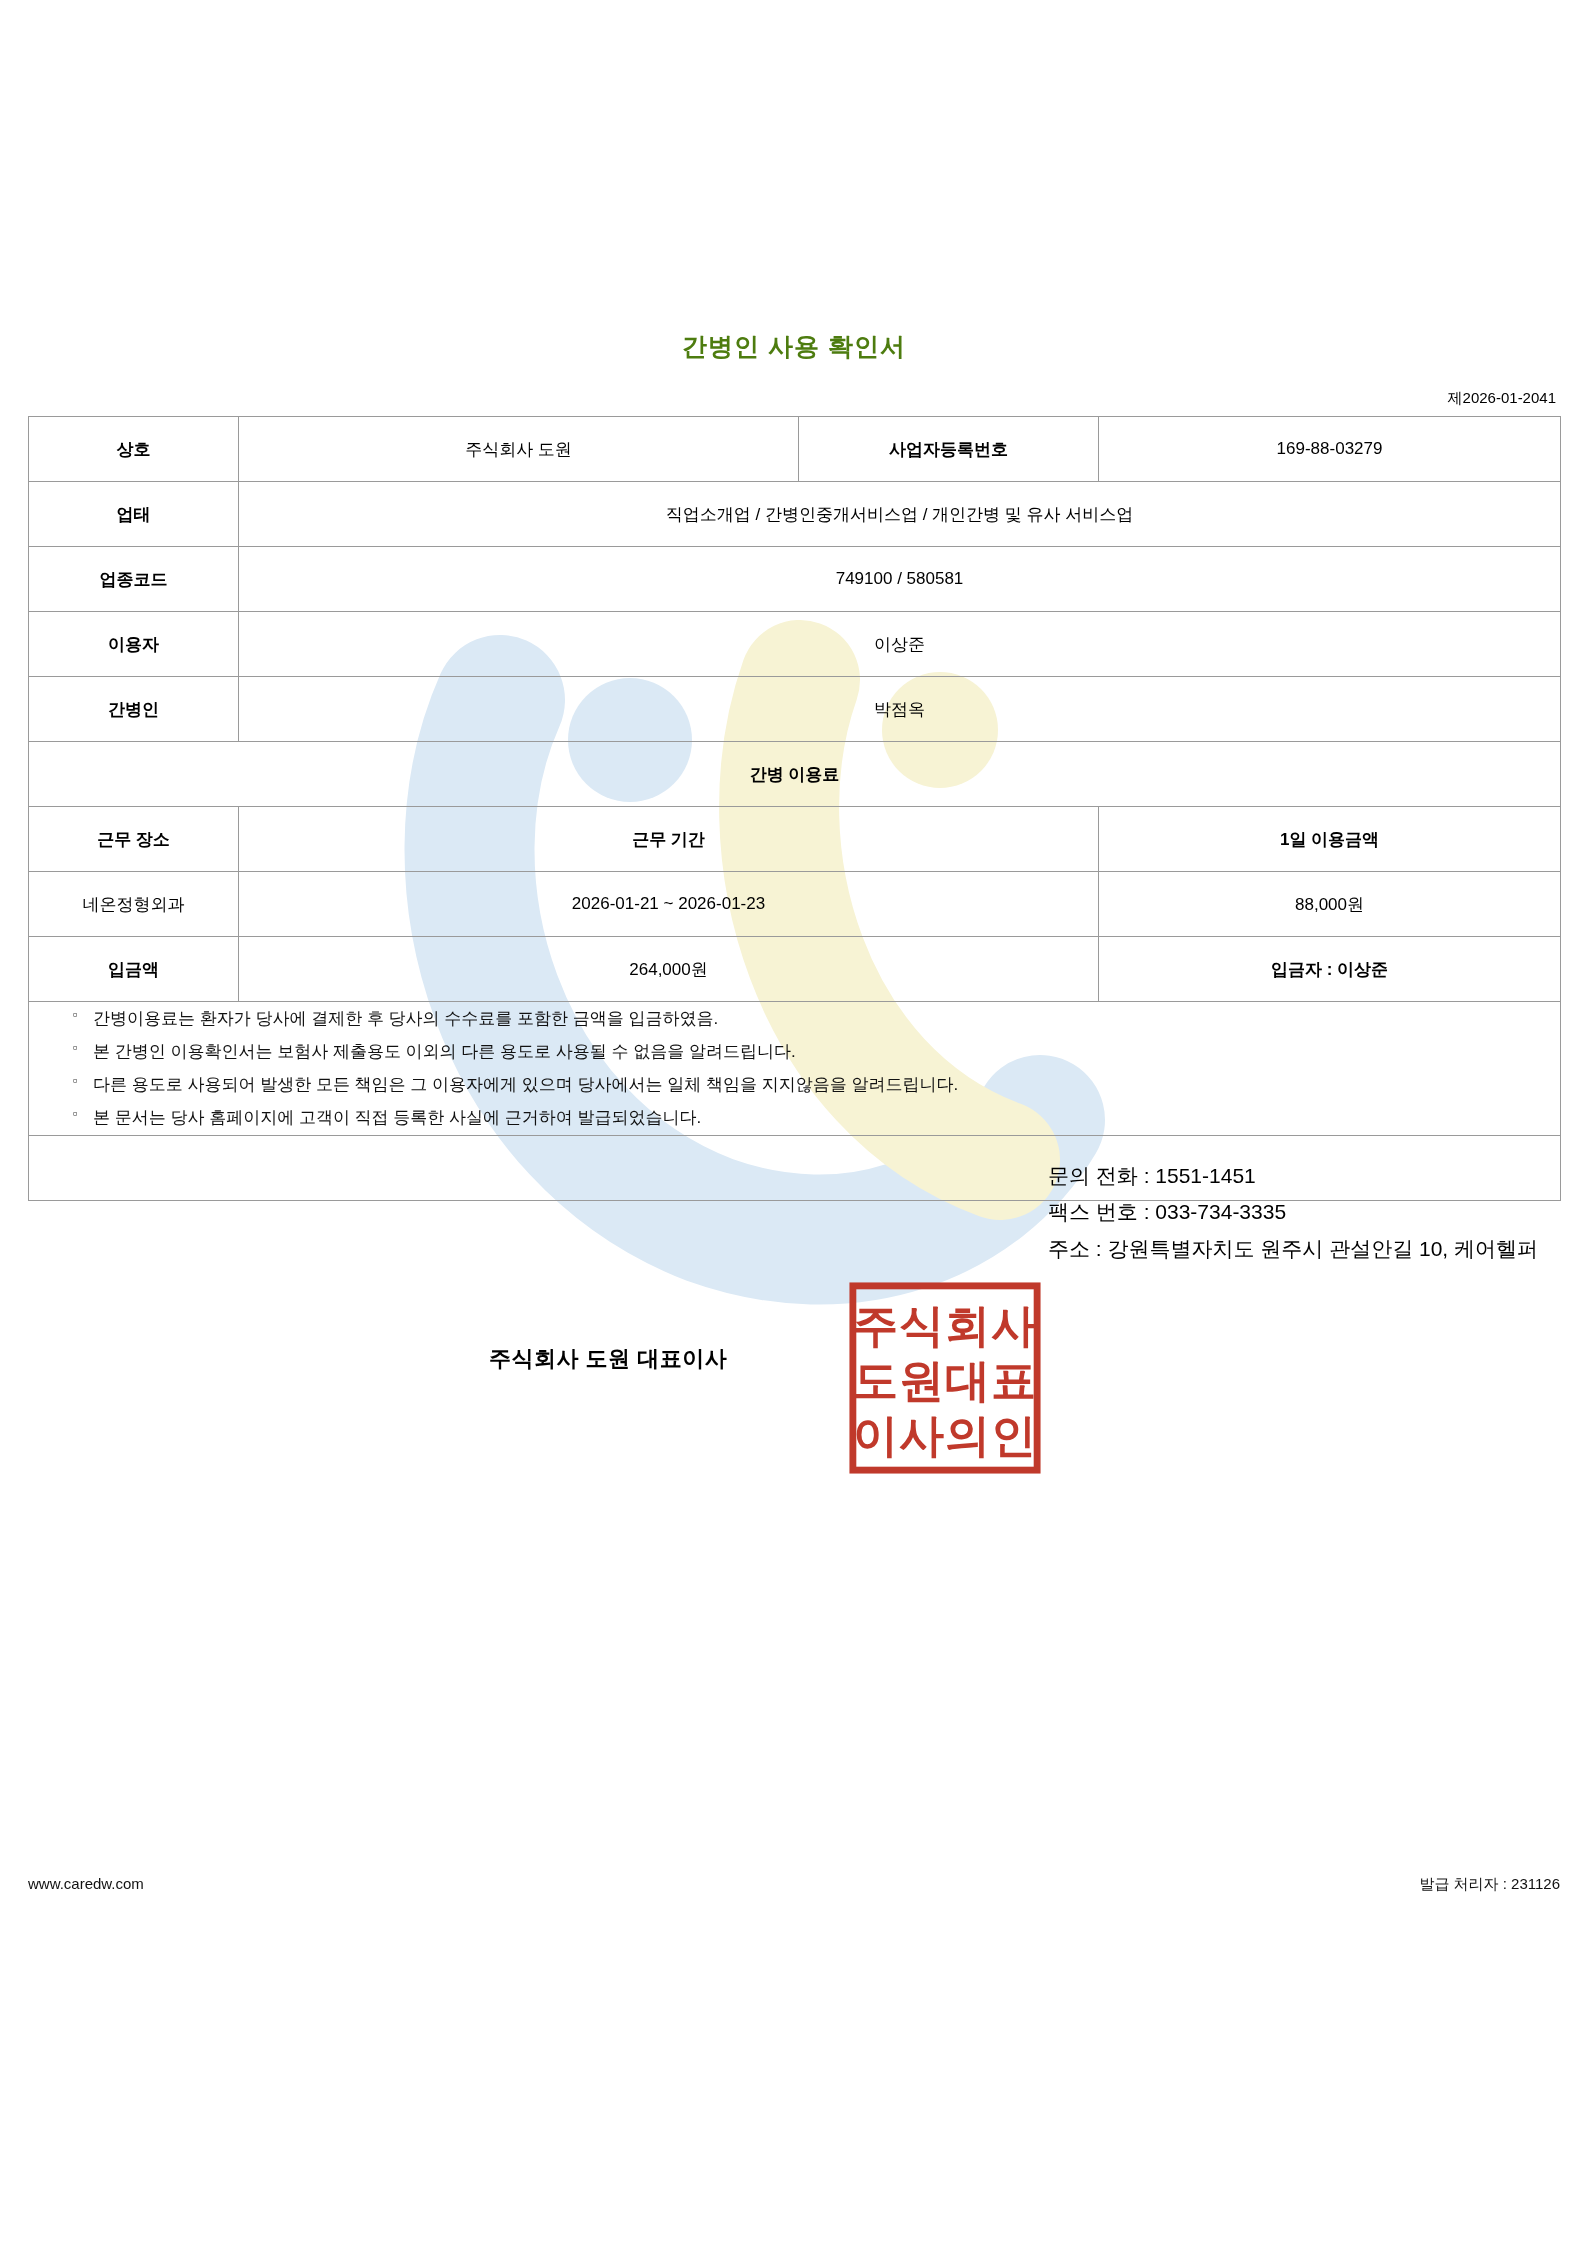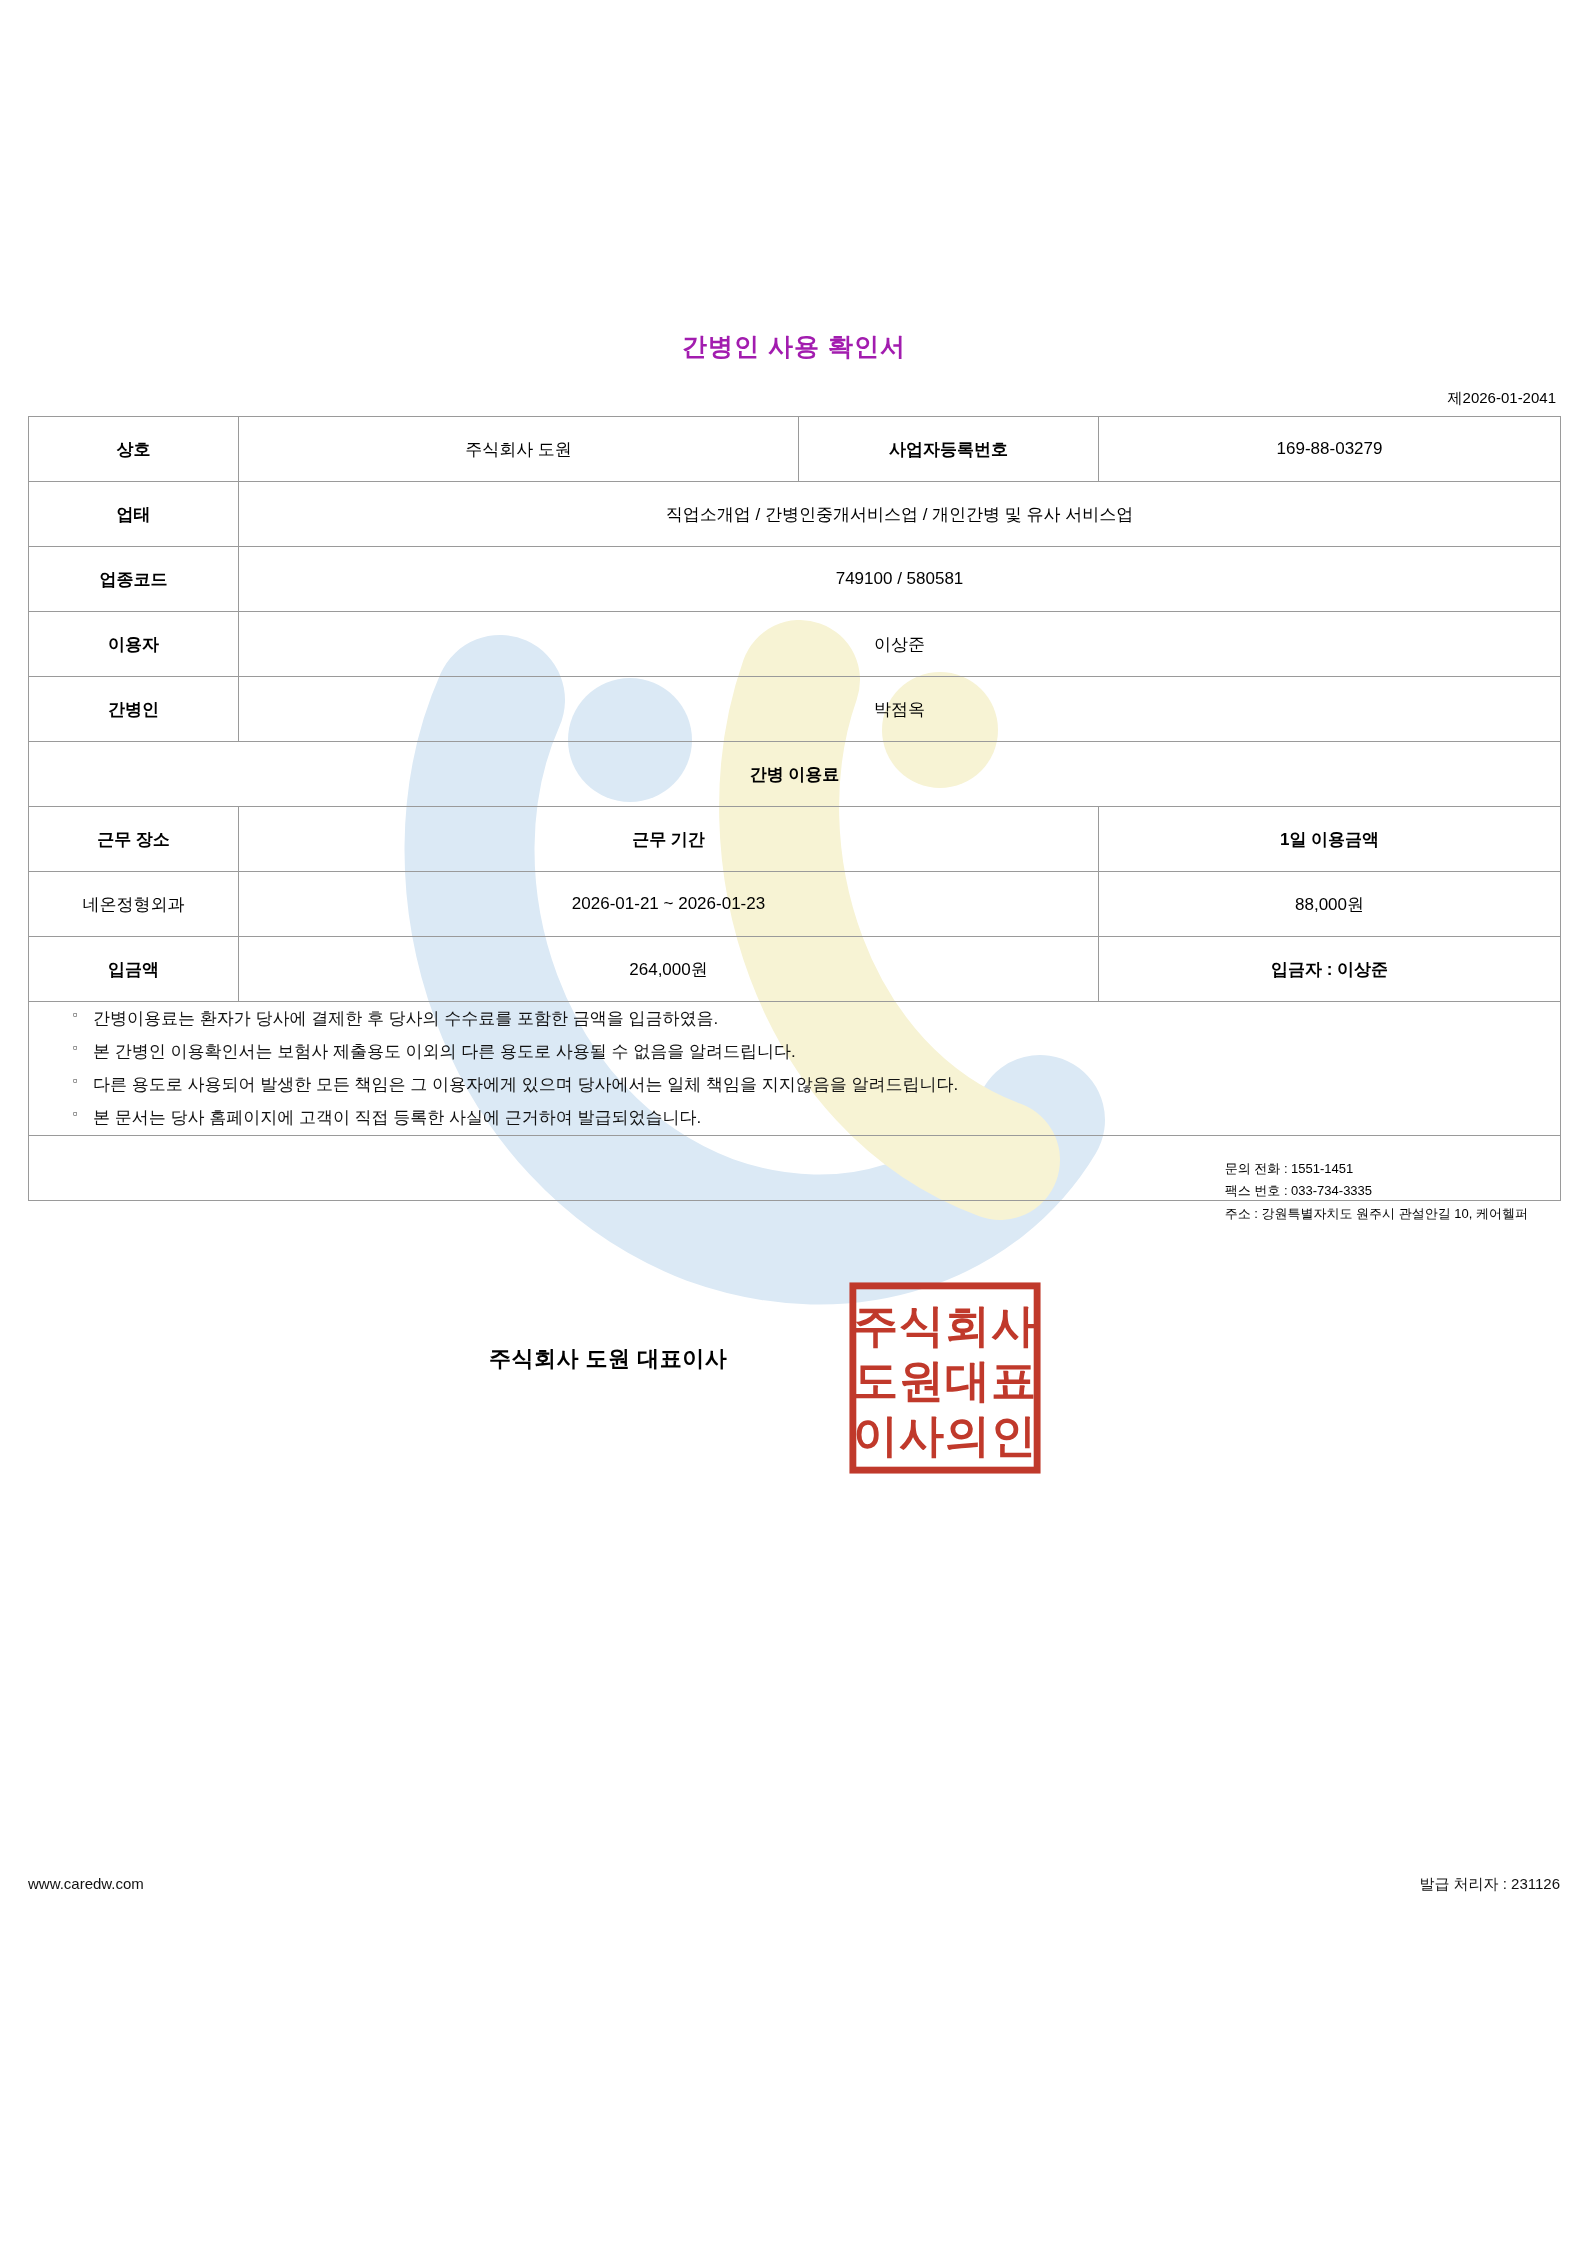--- a/index.html
+++ b/index.html
@@ -43,21 +43,21 @@
     width: 1532px;
     z-index: 2;
   }
 
   .doc-title {
     text-align: center;
     font-size: 25px;
     font-weight: bold;
     letter-spacing: 1px;
     margin-bottom: 26px;
-    color: #a21caf;
+    color: #4d7c0f;
   }
 
   .doc-no {
     text-align: right;
     font-size: 15px;
     color: #000;
     margin-bottom: 8px;
     padding-right: 4px;
   }
 
@@ -116,24 +116,24 @@
   }
 
   .contact-cell {
     height: 330px;
     vertical-align: top;
     position: relative;
     padding: 0;
   }
   .contact-block {
     position: absolute;
-    right: 32px;
+    right: 22px;
     top: 22px;
     text-align: left;
-    font-size: 13px;
+    font-size: 21px;
     line-height: 1.75;
   }
   .sign-row {
     position: absolute;
     left: 0;
     right: 0;
     top: 150px;
     height: 140px;
     margin-top: 8px;
   }

